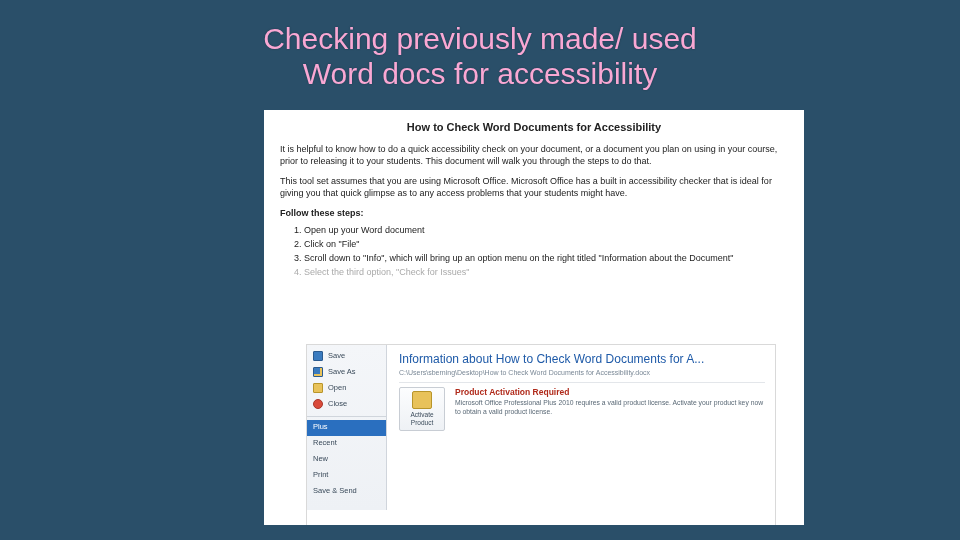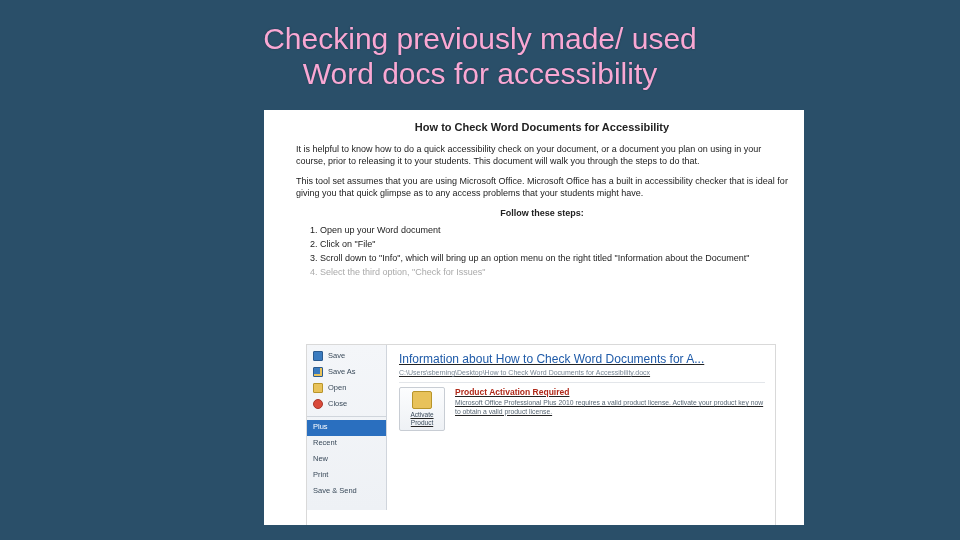--- a/index.html
+++ b/index.html
@@ -21,26 +21,25 @@
   .doc-panel {
     position: absolute;
     left: 264px;
     top: 110px;
     width: 540px;
     height: 415px;
     background: #fff;
     color: #222;
     font-size: 9px;
     line-height: 1.35;
-    padding-left: 16px;
   }
   .doc-inner { padding: 10px 16px 0 16px; }
   .doc-heading { text-align: center; font-weight: 700; font-size: 11px; margin-bottom: 8px; }
   .para { margin-bottom: 8px; }
-  .follow { font-weight: 700; margin-bottom: 4px; text-align: center; }
+  .follow { font-weight: 700; margin-bottom: 4px; }
   .steps { padding-left: 24px; margin-bottom: 22px; }
   .steps li { margin-bottom: 2px; }
   .steps li.faded { color: #aaa; }
 
   
   .shot {
     position: absolute;
     left: 42px;
     bottom: 0;
     width: 470px;
@@ -108,21 +107,20 @@
   }
   .ic.save { background:#3a7bbf; border:1px solid #2a5a8f; }
   .ic.saveas { background:#3a7bbf; border:1px solid #2a5a8f; box-shadow: inset -2px -2px 0 #e8c25a; }
   .ic.open { background:#e8c25a; border:1px solid #b8952a; }
   .ic.close { background:#d94a3a; border:1px solid #a8362a; border-radius:50%; }
   .side-divider { height:1px; background:#d0d5dc; margin:3px 0; }
   .main-area {
     flex: 1;
     padding: 6px 10px 0 12px;
     overflow: hidden;
-    text-decoration: underline;
   }
   .info-title { color:#1e5aa8; font-size:12px; margin-bottom:1px; font-weight:400; }
   .info-path { color:#7a8896; font-size:7px; margin-bottom:4px; }
   .info-row { display:flex; gap:10px; padding:4px 0; border-top:1px solid #e3e6ea; }
   .info-row:first-of-type { border-top:none; }
   .big-btn {
     width:46px; height:44px;
     border:1px solid #c8cdd4;
     border-radius:2px;
     background: linear-gradient(#fcfdfe,#eef1f5);

